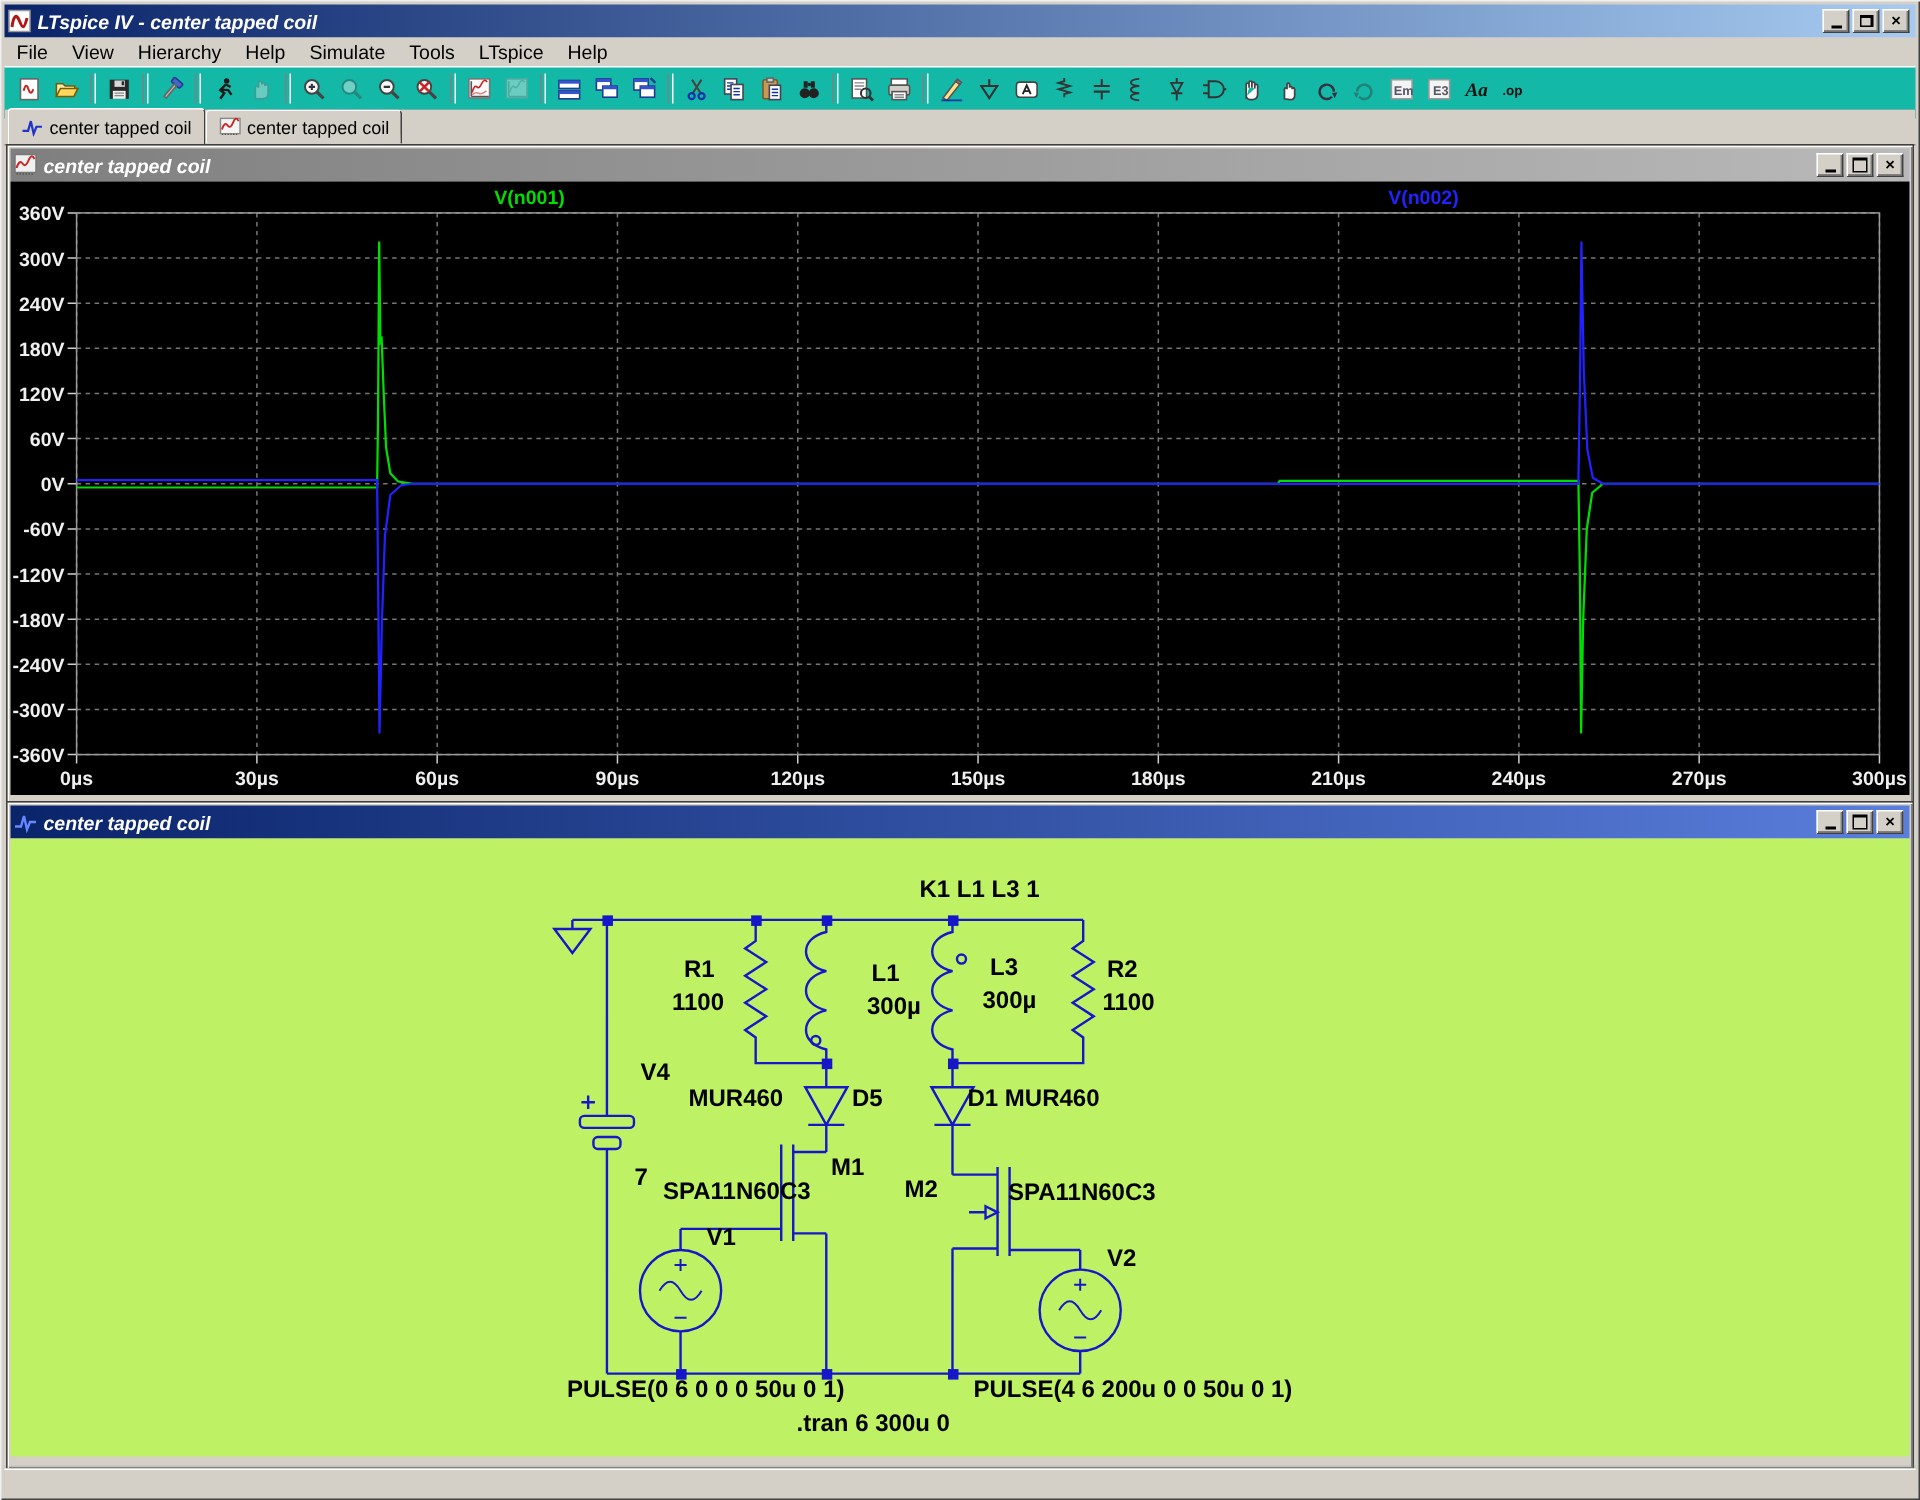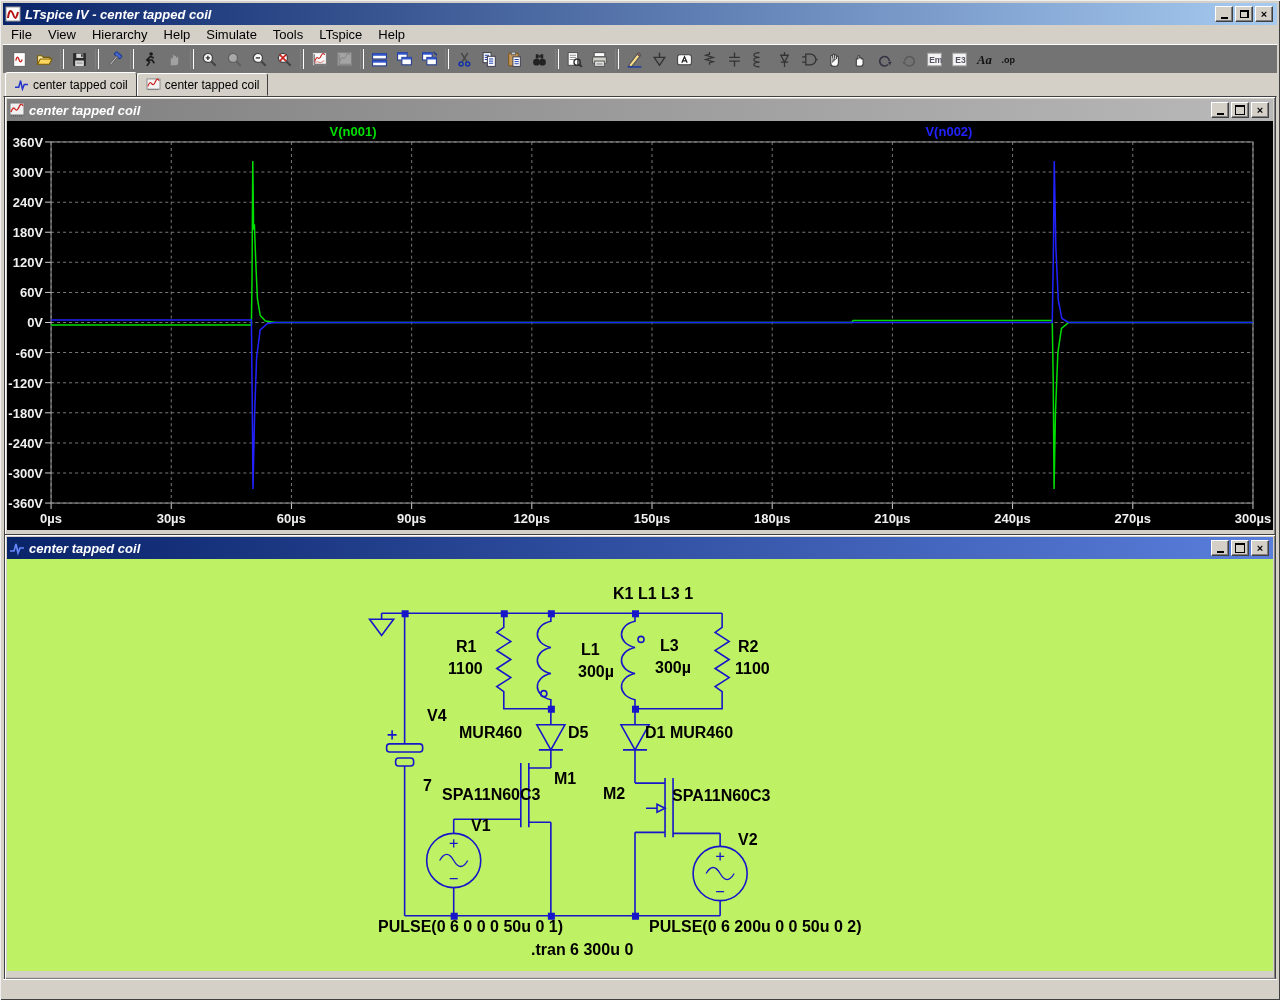--- a/index.html
+++ b/index.html
@@ -25,21 +25,21 @@
   .g-restore{position:relative;width:9px;height:8px;}
   .g-restore b{position:absolute;width:6px;height:5px;border:1px solid #000;border-top:2px solid #000;background:#d4d0c8;}
   .g-restore b:first-child{right:0;top:0;}
   .g-restore b:last-child{left:0;bottom:0;}
   .g-close{margin-top:-1px;}
 
   
   .menubar{position:absolute;left:3px;right:3px;top:25px;height:19px;background:#d4d0c8;
     display:flex;align-items:center;font-size:13px;color:#000;}
   .menu-item{padding:14px 8px;cursor:default;}
-  .toolbar{position:absolute;left:3px;right:3px;top:44px;height:28px;background:#737373;
+  .toolbar{position:absolute;left:3px;right:3px;top:44px;height:28px;background:#14b8a6;
     display:flex;align-items:center;padding-left:4px;
     border-top:1px solid #fff;border-bottom:6px solid #0f766e;}
   .tbtn{width:25px;height:24px;display:flex;align-items:center;justify-content:center;cursor:default;}
   .tbtn svg{width:17px;height:17px;}
   .tbtn.disabled{opacity:.40;filter:grayscale(1);}
   .tsep{width:2px;height:20px;margin:0 3px;border-left:1px solid #808080;border-right:1px solid #fff;}
 
   
   .tabbar{position:absolute;left:3px;right:3px;top:73px;height:23px;background:#d4d0c8;
     display:flex;align-items:flex-end;padding-left:2px;border-bottom:1px solid #808080;}
@@ -583,19 +583,19 @@
       <div class="slabel" style="left:452px;top:165px">MUR460</div>
       <div class="slabel" style="left:561px;top:165px">D5</div>
       <div class="slabel" style="left:638px;top:165px">D1 MUR460</div>
       <div class="slabel" style="left:547px;top:211px">M1</div>
       <div class="slabel" style="left:435px;top:227px">SPA11N60C3</div>
       <div class="slabel" style="left:596px;top:226px">M2</div>
       <div class="slabel" style="left:665px;top:228px">SPA11N60C3</div>
       <div class="slabel" style="left:464px;top:258px">V1</div>
       <div class="slabel" style="left:731px;top:272px">V2</div>
       <div class="slabel" style="left:371px;top:359px">PULSE(0 6 0 0 0 50u 0 1)</div>
-      <div class="slabel" style="left:642px;top:359px">PULSE(0 6 200u 0 0 50u 0 2)</div>
+      <div class="slabel" style="left:642px;top:359px">PULSE(4 6 200u 0 0 50u 0 1)</div>
       <div class="slabel" style="left:524px;top:382px">.tran 6 300u 0</div>
     </div>
   </div>
 
   <div class="statusbar"></div>
 </div>
 
 </body></html>

